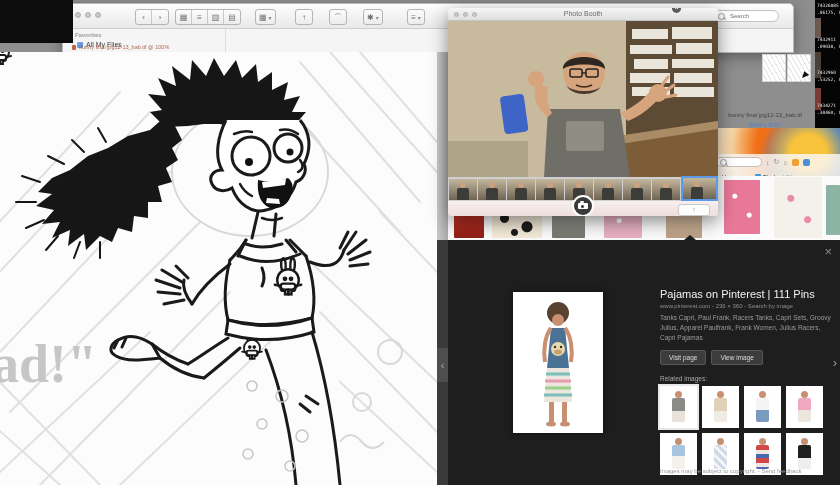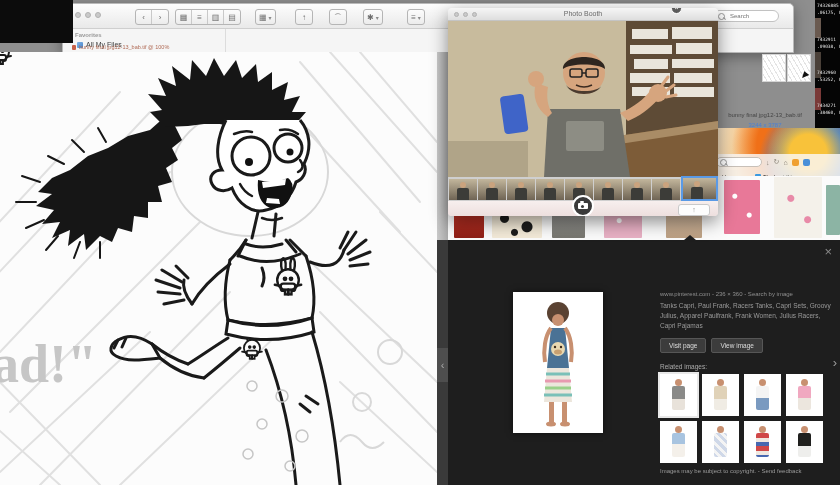--- a/index.html
+++ b/index.html
@@ -474,20 +474,21 @@
           <path d="M 32 96 L 58 96" stroke="#9ad08a"></path>
           <path d="M 31 103 L 59 103" stroke="#7ac0b8"></path>
         </g>
         <rect x="36" y="110" width="5" height="20" fill="#c89070"></rect>
         <rect x="49" y="110" width="5" height="20" fill="#c89070"></rect>
         <ellipse cx="38" cy="132" rx="5" ry="2.5" fill="#c89070"></ellipse>
         <ellipse cx="52" cy="132" rx="5" ry="2.5" fill="#c89070"></ellipse>
       </svg>
     </div>
     <div id="panel-info">
+      <div id="panel-title">Pajamas on Pinterest | 111 Pins</div>
       <div id="panel-meta">www.pinterest.com - 236 × 360 - Search by image</div>
       <div id="panel-keywords">Tanks Capri, Paul Frank, Racers Tanks, Capri Sets, Groovy Julius, Apparel Paulfrank, Frank Women, Julius Racers, Capri Pajamas</div>
       <div id="panel-buttons">
         <button class="panel-btn">Visit page</button>
         <button class="panel-btn">View image</button>
       </div>
       <div id="related-label">Related images:</div>
       <div id="related-grid">
         <div class="rel-thumb selected c1"></div>
         <div class="rel-thumb c2"></div>

